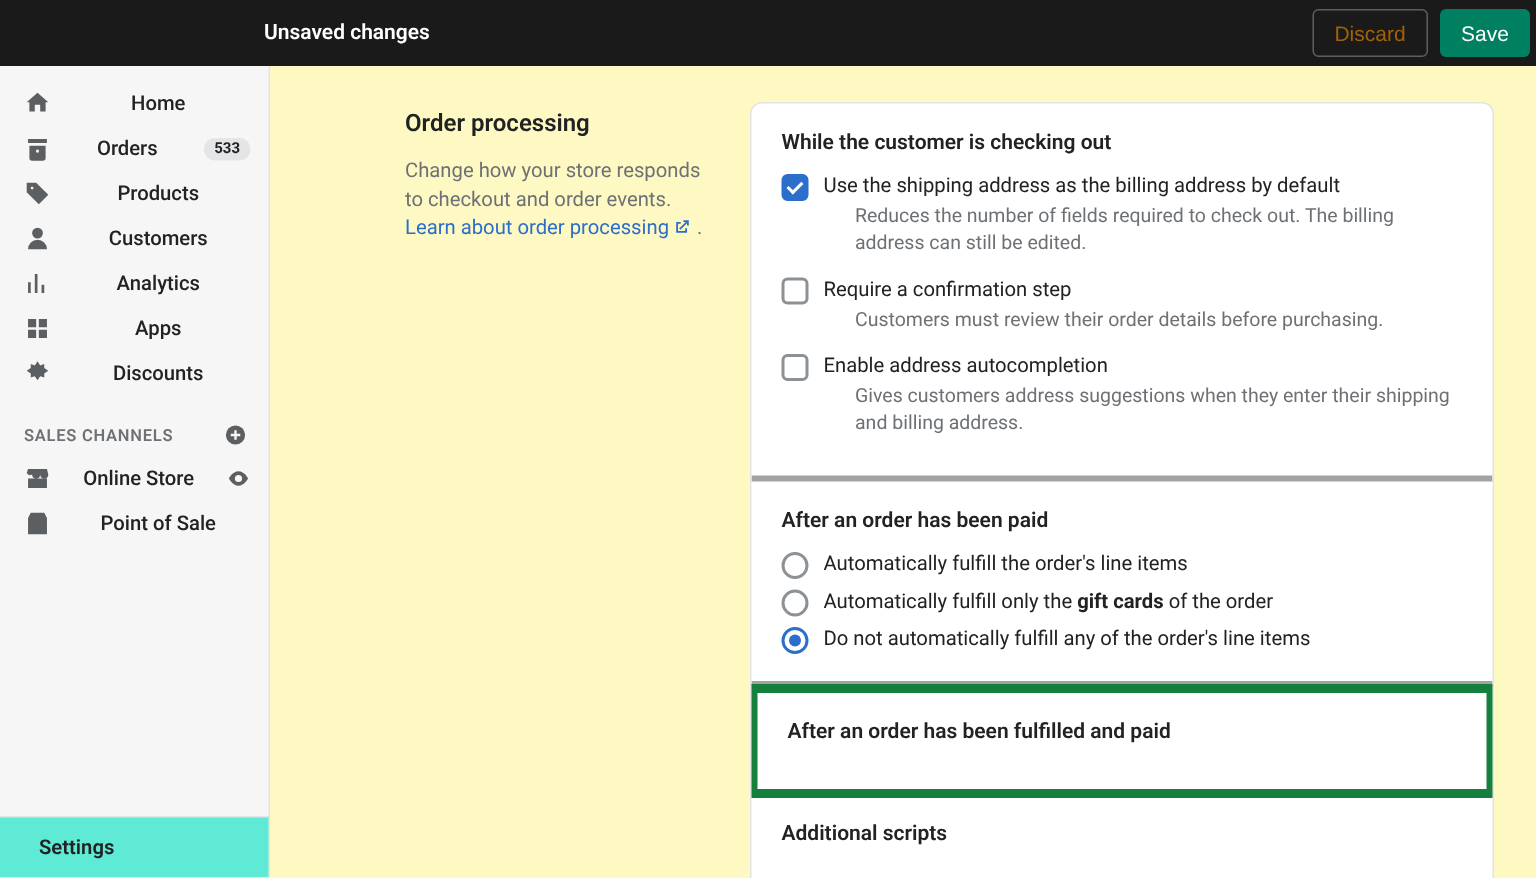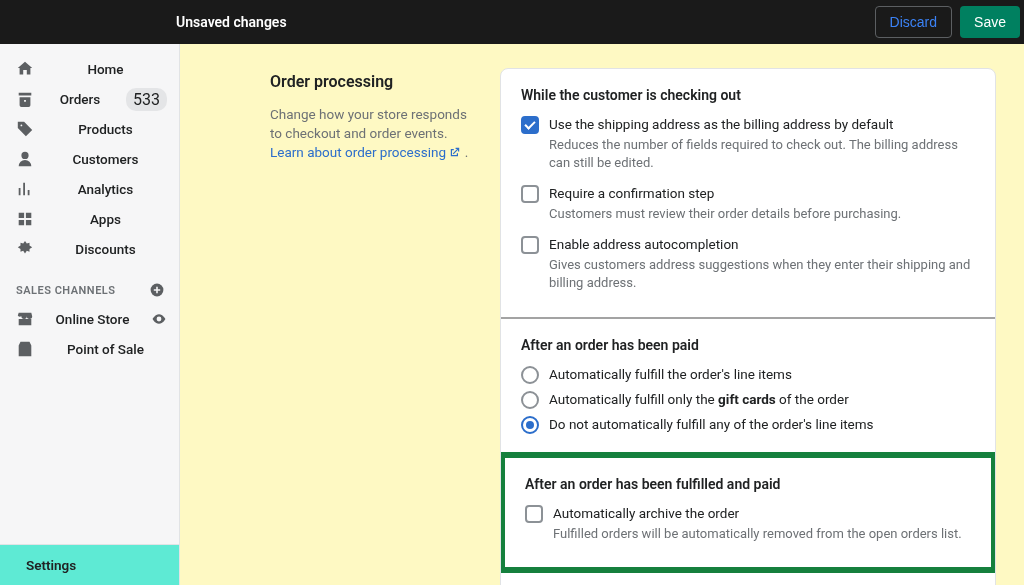--- a/index.html
+++ b/index.html
@@ -32,21 +32,21 @@
     height: 32px;
     padding: 0 14px;
     border-radius: 4px;
     font-size: 14px;
     font-weight: 500;
     border: none;
     cursor: pointer;
   }
   .btn-discard {
     background: transparent;
-    color: #3b82f6;
+    color: #a16207;
     border: 1px solid #5c5f62;
     text-align: right;
   }
   .btn-save {
     background: #008060;
     color: #fff;
   }
   
   .layout { display: flex; height: calc(585px - 44px); }
   .sidebar {
@@ -67,24 +67,24 @@
     font-size: 13.5px;
     cursor: pointer;
     gap: 10px;
   }
   .nav-item .icon { width: 18px; height: 18px; color: #5c5f62; display:flex; align-items:center; justify-content:center; }
   .nav-item .icon svg { width: 18px; height: 18px; fill: currentColor; }
   .nav-item-label { flex: 1; }
   .badge {
     background: #e4e5e7;
     border-radius: 10px;
-    font-size: 16px;
+    font-size: 10px;
     padding: 2px 7px;
     color: #202223;
-    font-weight: 400;
+    font-weight: 700;
   }
   .nav-section {
     display: flex;
     align-items: center;
     justify-content: space-between;
     padding: 18px 14px 6px 16px;
     font-size: 11px;
     letter-spacing: 0.5px;
     color: #6d7175;
     font-weight: 600;
@@ -121,21 +121,21 @@
   .ext-icon { display:inline-block; width:12px; height:12px; vertical-align:-1px; }
   .card-col { flex: 1; }
   .card {
     background: #fff;
     border: 1px solid #e1e3e5;
     border-radius: 8px;
     overflow: hidden;
   }
   .card-section {
     padding: 18px 20px;
-    border-bottom: 2px solid #a3a3a3;
+    border-bottom: 4px solid #a3a3a3;
   }
   .card-section:last-child { border-bottom: none; }
   .section-heading { font-weight: 600; font-size: 14px; margin-bottom: 12px; }
   .choice {
     display: flex;
     align-items: flex-start;
     gap: 10px;
     margin-bottom: 6px;
   }
   .choice:last-child { margin-bottom: 0; }
@@ -155,20 +155,21 @@
   }
   .rdo.checked { border-color:#2c6ecb; }
   .rdo.checked::after {
     content:""; position:absolute; left:3px; top:3px; width:8px; height:8px; background:#2c6ecb; border-radius:50%;
   }
   .choice-body { flex:1; }
   .choice-label { font-size: 13.5px; line-height:1.4; }
   .choice-desc {
     color: #6d7175; font-size: 13px; margin-top: 2px; line-height:1.4;
     padding-bottom: 6px;
+    margin-left: 21px;
   }
   .highlight-section {
     border: 6px solid #15803d;
     margin: -2px;
     position: relative;
     z-index: 1;
   }
 </style>
 </head>
 <body>
@@ -346,29 +347,20 @@
                 <div class="rdo checked"></div>
               </div>
             <div class="choice-body">
                 <div class="choice-label">Do not automatically fulfill any of the order's line items</div>
               </div>
           </div>
         </div>
 
         <div class="card-section highlight-section">
           <div class="section-heading">After an order has been fulfilled and paid</div>
-          <div class="choice">
-            <div class="choice-ctrl">
-                <div class="cbx"></div>
-              </div>
-            <div class="choice-body">
-              <div class="choice-label">Automatically archive the order</div>
-              <div class="choice-desc">Fulfilled orders will be automatically removed from the open orders list.</div>
-            </div>
-          </div>
         </div>
 
         <div class="card-section">
           <div class="section-heading">Additional scripts</div>
 
         </div>
 
       </div>
     </div>
   </main>

